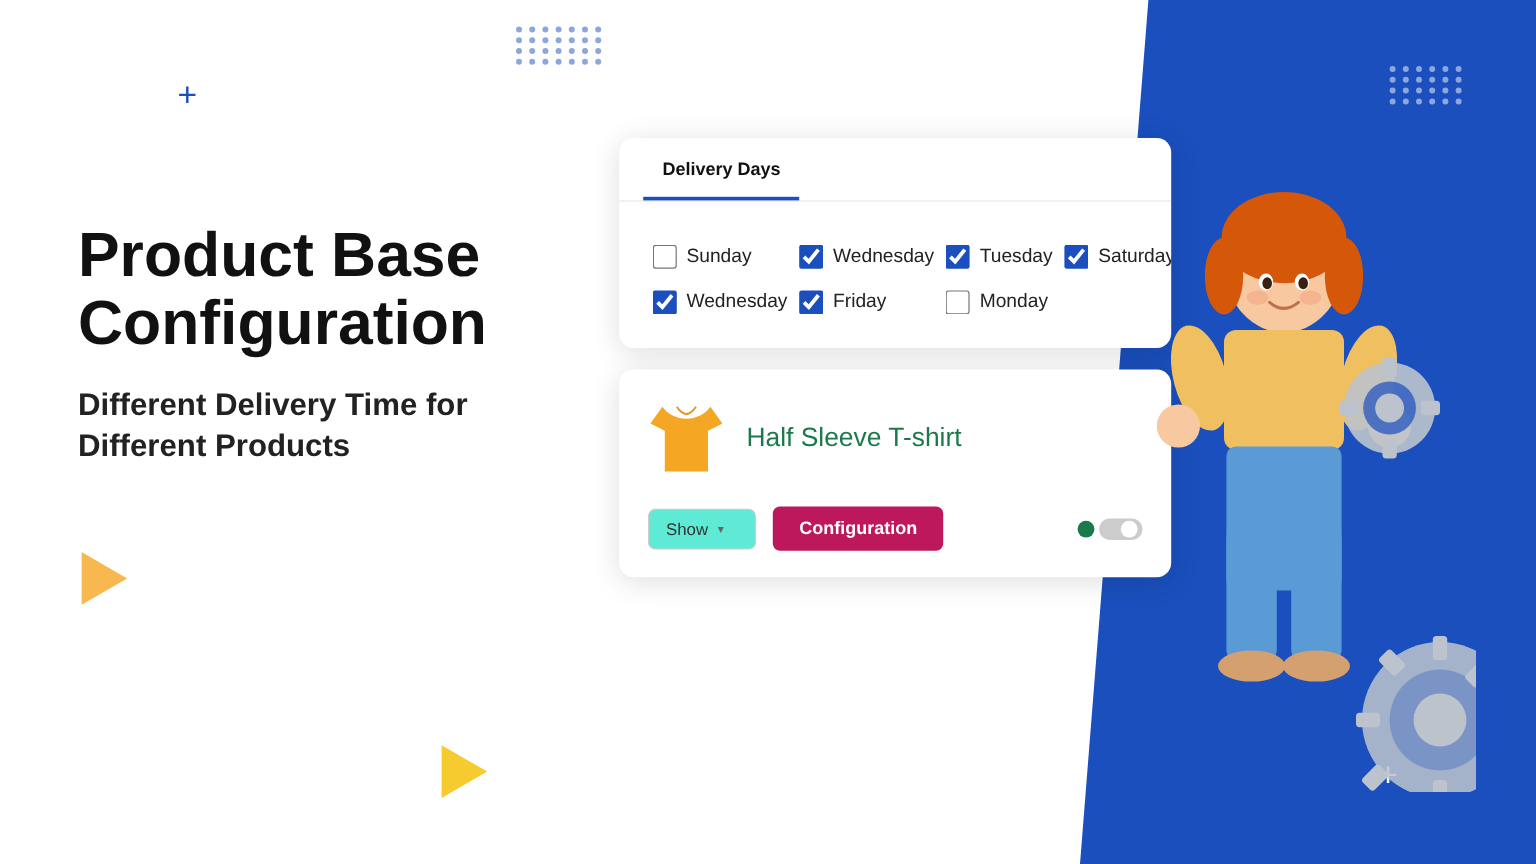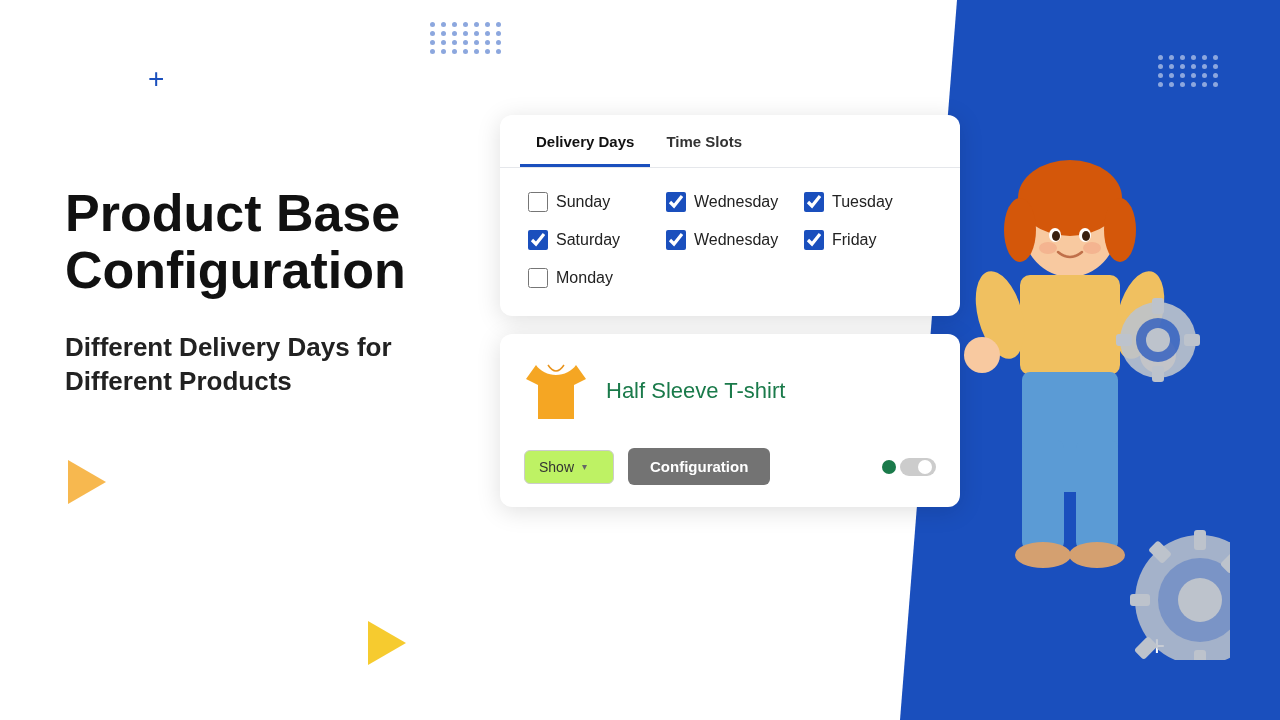--- a/index.html
+++ b/index.html
@@ -110,33 +110,33 @@
       position: absolute;
       left: 65px;
       top: 185px;
       width: 420px;
     }
     .hero-title {
       font-size: 52px;
       font-weight: 900;
       color: #111;
       line-height: 1.1;
-      margin-bottom: 32px;
+      margin-bottom: 22px;
     }
     .hero-subtitle {
       font-size: 26px;
       font-weight: 700;
       color: #222;
       line-height: 1.3;
     }
 
     
     .cards-area {
       position: absolute;
-      left: 500px;
+      left: 516px;
       top: 115px;
       width: 460px;
     }
 
     
     .card {
       background: #fff;
       border-radius: 12px;
       box-shadow: 0 4px 24px rgba(0,0,0,0.13);
       margin-bottom: 18px;
@@ -163,22 +163,23 @@
       border-bottom: 3px solid #1a4fbd;
     }
 
     .card-body {
       padding: 24px 28px 28px;
     }
 
     
     .checkbox-grid {
       display: grid;
-      grid-template-columns: repeat(3, 1fr);
+      grid-template-columns: repeat(4, 1fr);
       gap: 18px 10px;
+      margin-top: 12px;
     }
     .checkbox-item {
       display: flex;
       align-items: center;
       gap: 8px;
       font-size: 16px;
       color: #222;
       font-weight: 500;
     }
     .checkbox-item input[type="checkbox"] {
@@ -219,33 +220,33 @@
       display: flex;
       align-items: center;
       gap: 14px;
     }
     .show-select {
       border: 1.5px solid #ccc;
       border-radius: 6px;
       padding: 8px 14px;
       font-size: 14px;
       color: #333;
-      background: #bef264;
+      background: #5eead4;
       cursor: pointer;
       display: flex;
       align-items: center;
       gap: 8px;
       min-width: 90px;
     }
     .show-select-chevron {
       font-size: 10px;
       color: #666;
     }
     .config-btn {
-      background: #737373;
+      background: #be185d;
       color: #fff;
       border: none;
       border-radius: 6px;
       padding: 10px 22px;
       font-size: 15px;
       font-weight: 600;
       cursor: pointer;
     }
     
     .toggle-wrap {
@@ -341,29 +342,28 @@
 </div>
 
 <div class="plus-top-left">+</div>
 <div class="plus-bottom-right">+</div>
 
 <div class="triangle-left"></div>
 <div class="triangle-bottom"></div>
 
 <div class="hero-text">
   <h1 class="hero-title">Product Base Configuration</h1>
-  <p class="hero-subtitle">Different Delivery Days for Different Products</p>
+  <p class="hero-subtitle">Different Delivery Time for Different Products</p>
 </div>
 
 <div class="cards-area">
 
   <div class="card">
     <div class="tabs">
       <div class="tab active">Delivery Days</div>
-      <div class="tab">Time Slots</div>
     </div>
     <div class="card-body">
       <div class="checkbox-grid">
 
         <label class="checkbox-item">
           <input type="checkbox" style="">
           <span>Sunday</span>
         </label>
 
         <label class="checkbox-item">

